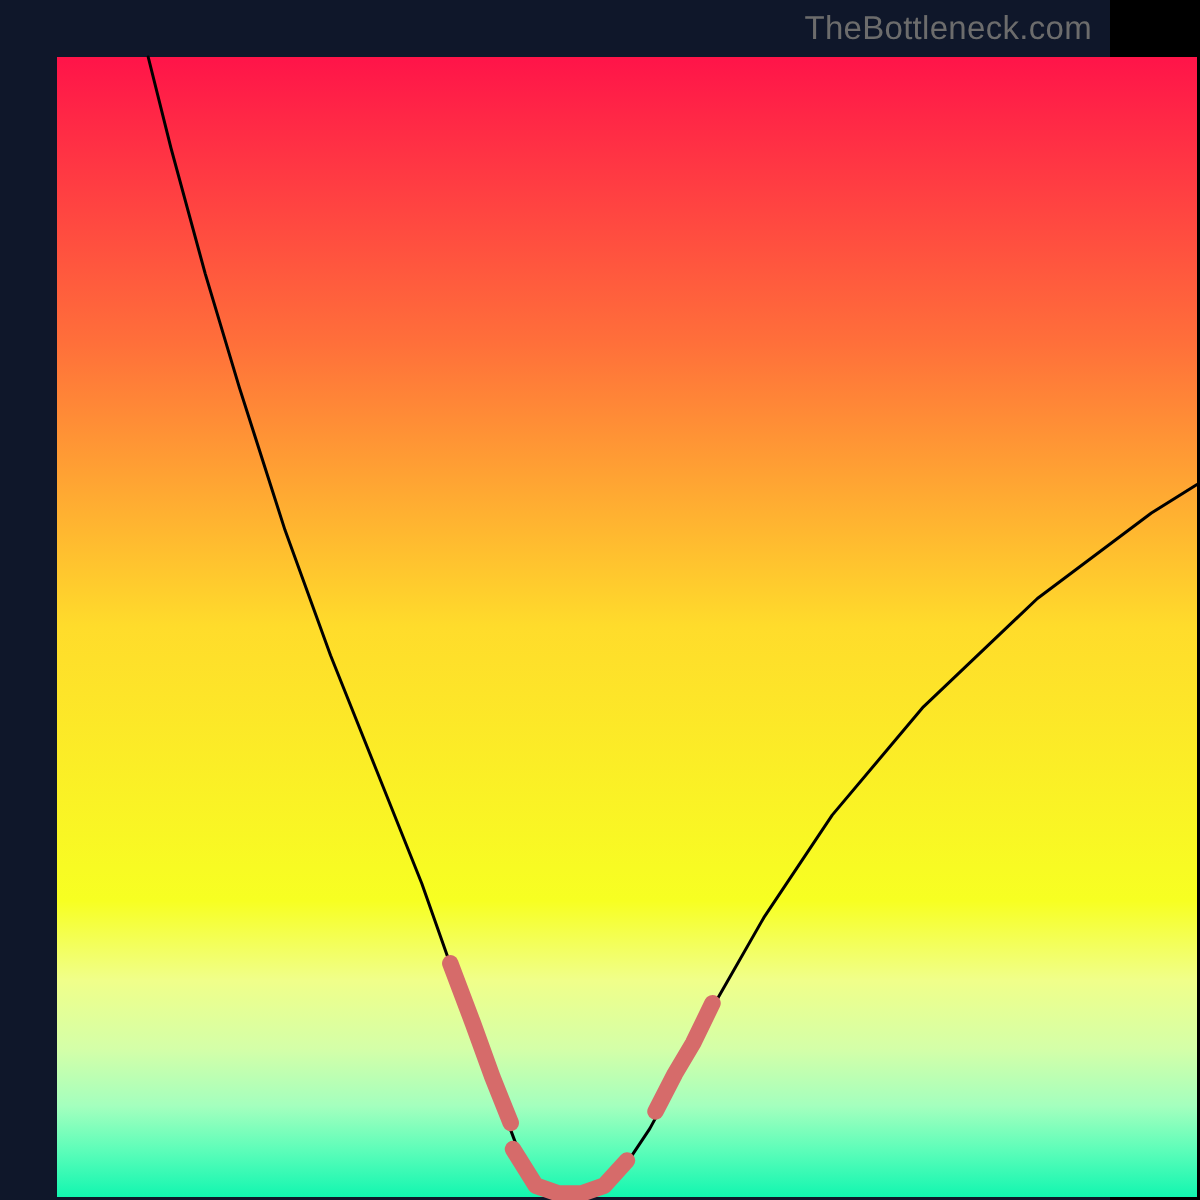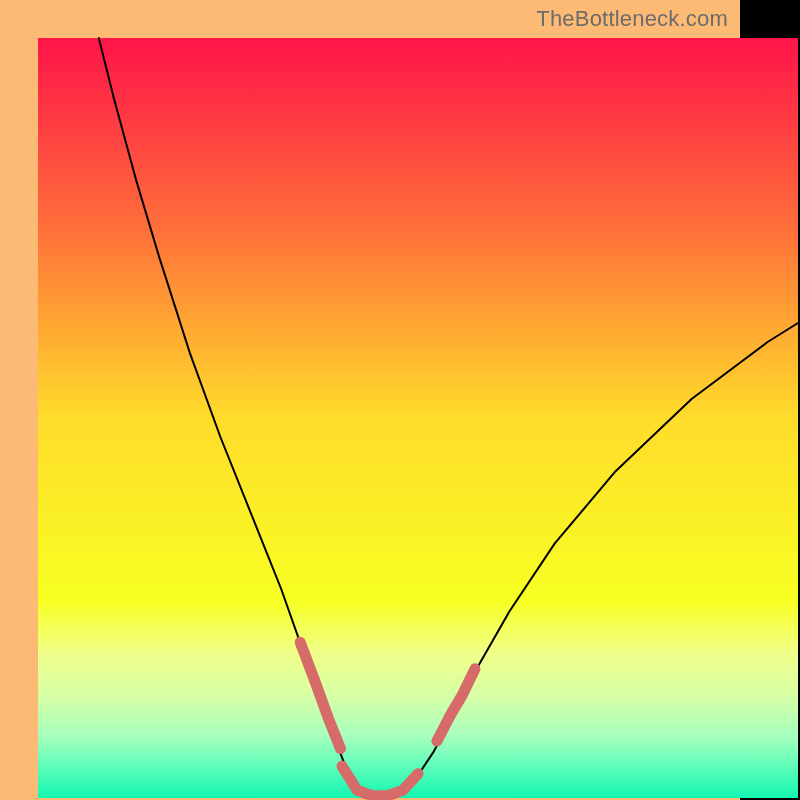--- a/index.html
+++ b/index.html
@@ -7,21 +7,21 @@
     padding: 0;
     width: 800px;
     height: 800px;
     background: #000000;
     overflow: hidden;
   }
   .container {
     position: relative;
     width: 740px;
     height: 800px;
-    background: #fdba74;
+    background: #0f172a;
   }
   .watermark {
     position: absolute;
     top: 6px;
     right: 12px;
     font-family: Arial, Helvetica, sans-serif;
     font-size: 22px;
     font-weight: 500;
     color: #6c6c6c;
     z-index: 5;

